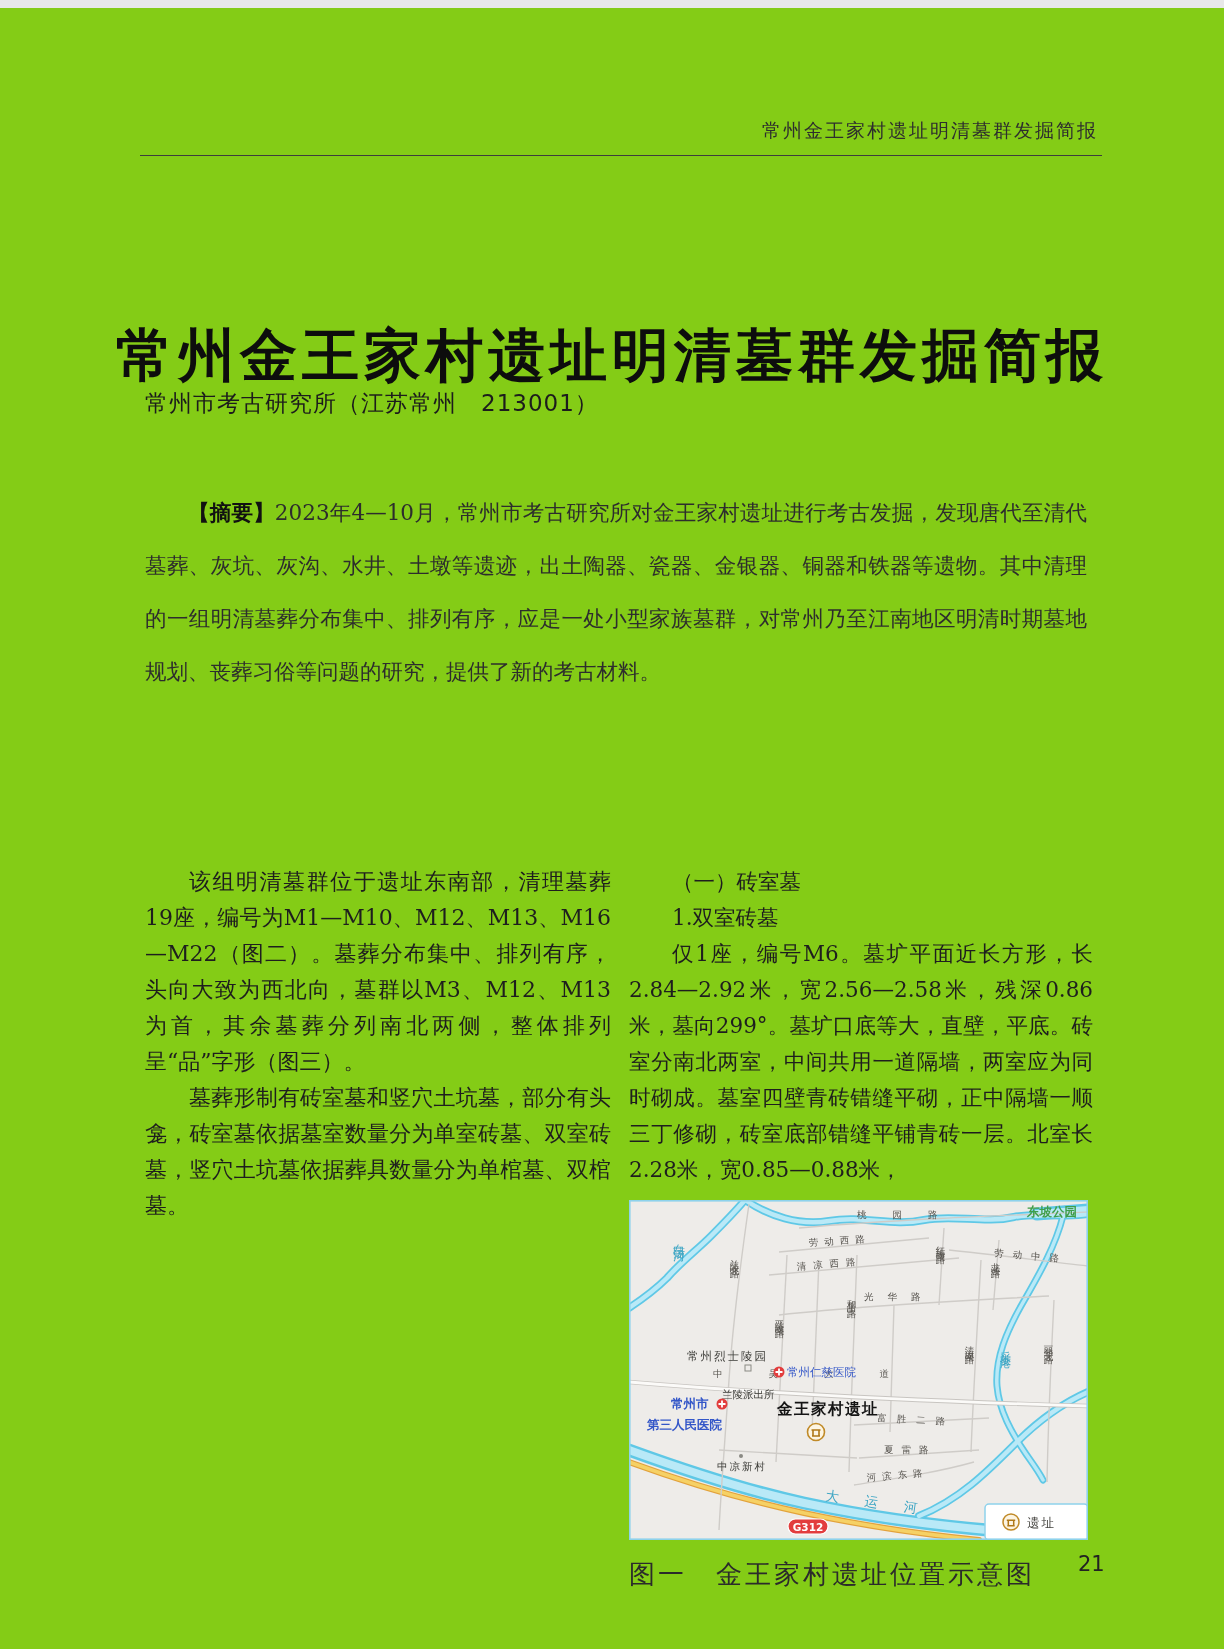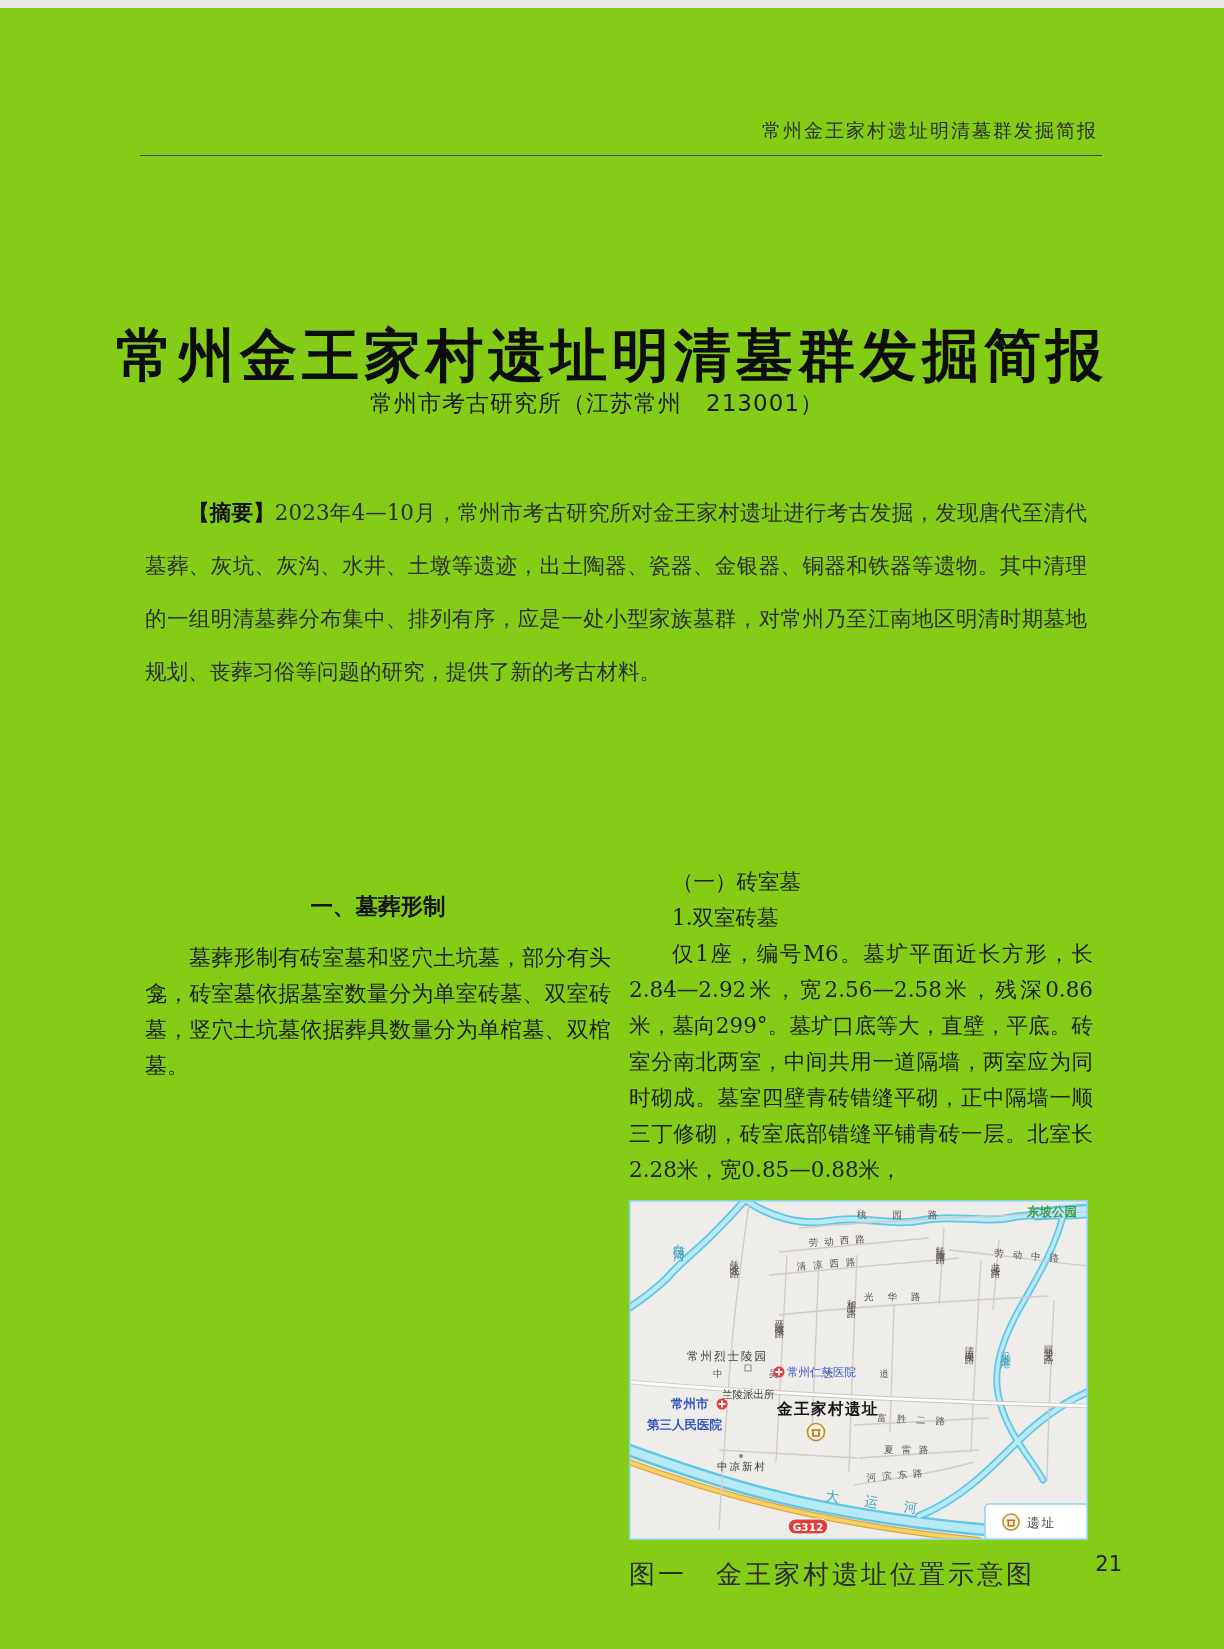--- a/index.html
+++ b/index.html
@@ -16,21 +16,21 @@
     position:absolute;top:147px;left:140px;right:122px;
     border-top:1.6px solid #3d3d3d;height:0;
   }
   .article-title{
     position:absolute;top:272px;left:0;width:100%;
     text-align:center;font-family:"DejaVu Sans","Liberation Sans",sans-serif;
     font-weight:800;font-size:57px;letter-spacing:5px;color:#0d0d0d;
   }
   .byline{
     position:absolute;top:380px;left:145px;width:940px;
-    text-align:center;padding-right:36px;box-sizing:border-box;
+    text-align:left;padding-right:36px;box-sizing:border-box;
     font-family:"DejaVu Sans","Liberation Sans",sans-serif;
     font-size:23px;letter-spacing:1px;color:#1c1c1c;
   }
   .abstract-block{
     position:absolute;top:478px;left:145px;width:942px;
     font-size:21.5px;line-height:53px;color:#2d2d2d;
   }
   .abstract-block p{margin:0;text-align:justify;text-indent:2em;}
   .inline-label{
     font-family:"DejaVu Sans","Liberation Sans",sans-serif;
@@ -49,21 +49,21 @@
     font-family:"DejaVu Sans","Liberation Sans",sans-serif;
     font-weight:700;font-size:22.5px;color:#141414;
     margin:24px 0 16px 0 !important;
   }
   .figure-wrap{margin-top:12px;}
   .map-frame{display:block;}
   .figure-caption{
     margin-top:16px;font-size:26px;letter-spacing:3px;color:#2b2b2b;
   }
   .page-number{
-    position:absolute;top:1544px;left:1078px;width:44px;text-align:right;
+    position:absolute;top:1544px;left:1078px;width:44px;text-align:left;
     font-family:"DejaVu Sans","Liberation Sans",sans-serif;
     font-size:21px;color:#222;
   }
   
   .mroad{font-size:9.5px;fill:#55524d;font-family:"DejaVu Serif","Liberation Serif",serif;}
   .vtext{writing-mode:vertical-rl;text-orientation:upright;letter-spacing:3px;}
   .mwater{fill:#3fa6c4;font-family:"DejaVu Serif","Liberation Serif",serif;}
   .mgreen{fill:#3f9e4a;font-family:"DejaVu Sans","Liberation Sans",sans-serif;font-weight:700;}
   .mpoi{fill:#3c3c38;font-family:"DejaVu Serif","Liberation Serif",serif;}
   .mblue{fill:#3356c8;font-family:"DejaVu Sans","Liberation Sans",sans-serif;}
@@ -78,21 +78,21 @@
   <div class="header-rule"></div>
 
   <h1 class="article-title">常州金王家村遗址明清墓群发掘简报</h1>
   <div class="byline">常州市考古研究所（江苏常州　213001）</div>
 
   <div class="abstract-block">
     <p><span class="inline-label">【摘要】</span><span>2023年4—10月，常州市考古研究所对金王家村遗址进行考古发掘，发现唐代至清代墓葬、灰坑、灰沟、水井、土墩等遗迹，出土陶器、瓷器、金银器、铜器和铁器等遗物。其中清理的一组明清墓葬分布集中、排列有序，应是一处小型家族墓群，对常州乃至江南地区明清时期墓地规划、丧葬习俗等问题的研究，提供了新的考古材料。</span></p>
   </div>
 
   <div class="body-col body-left">
-    <p class="section-heading">一、墓葬形制</p>
+    <p>该组明清墓群位于遗址东南部，清理墓葬19座，编号为M1—M10、M12、M13、M16—M22（图二）。墓葬分布集中、排列有序，头向大致为西北向，墓群以M3、M12、M13为首，其余墓葬分列南北两侧，整体排列呈“品”字形（图三）。</p>
     <p>墓葬形制有砖室墓和竖穴土坑墓，部分有头龛，砖室墓依据墓室数量分为单室砖墓、双室砖墓，竖穴土坑墓依据葬具数量分为单棺墓、双棺墓。</p>
   </div>
 
   <div class="body-col body-right">
     <p>（一）砖室墓</p>
     <p>1.双室砖墓</p>
     <p>仅1座，编号M6。墓圹平面近长方形，长2.84—2.92米，宽2.56—2.58米，残深0.86米，墓向299°。墓圹口底等大，直壁，平底。砖室分南北两室，中间共用一道隔墙，两室应为同时砌成。墓室四壁青砖错缝平砌，正中隔墙一顺三丁修砌，砖室底部错缝平铺青砖一层。北室长2.28米，宽0.85—0.88米，</p>
 
     <div class="figure-wrap">
       <svg class="map-frame" width="459" height="340" viewBox="0 0 459 340" xmlns="http://www.w3.org/2000/svg">

